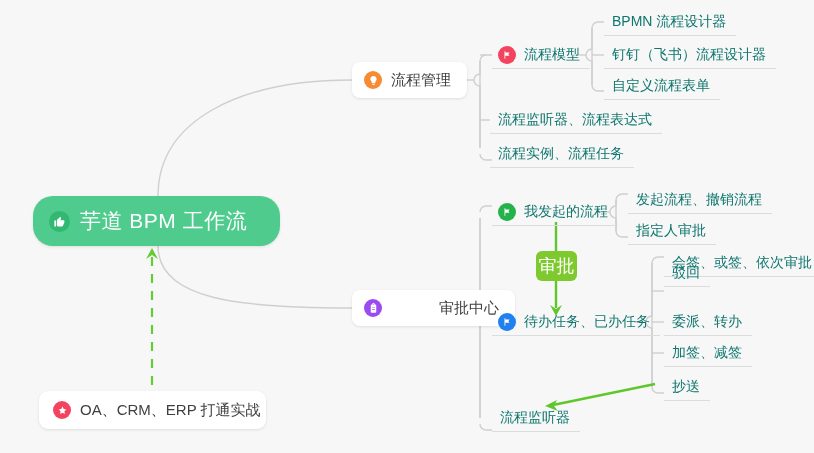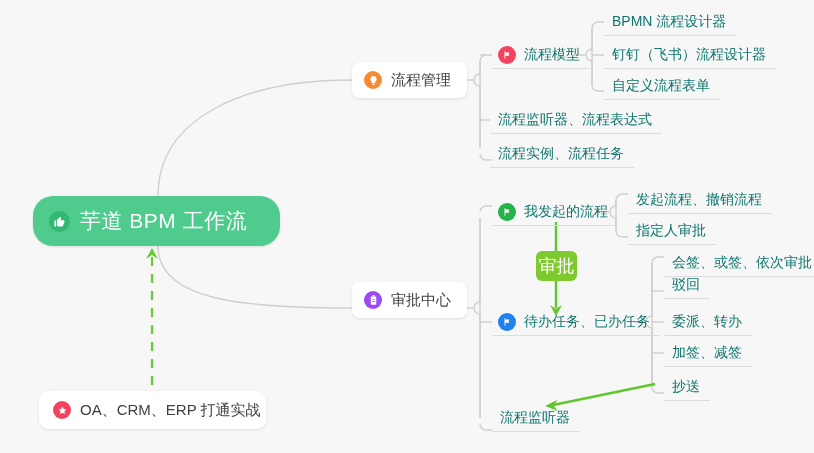--- a/index.html
+++ b/index.html
@@ -204,21 +204,21 @@
     <span class="label">自定义流程表单</span>
   </div>
 
   <div class="node leaf" style="left:490px;top:106px;">
     <span class="label">流程监听器、流程表达式</span>
   </div>
   <div class="node leaf" style="left:490px;top:140px;">
     <span class="label">流程实例、流程任务</span>
   </div>
 
-  <div class="node card" style="left:352px;top:282px;">
+  <div class="node card" style="left:352px;top:290px;gap:48px;">
     <span class="ic ic-purple">
       <svg width="11" height="11" viewBox="0 0 24 24" fill="#ffffff">
         <path d="M16 3h-1.2a2.8 2.8 0 0 0-5.6 0H8a2 2 0 0 0-2 2v14a2 2 0 0 0 2 2h8a2 2 0 0 0 2-2V5a2 2 0 0 0-2-2zm-4-.6a1 1 0 1 1 0 2 1 1 0 0 1 0-2zM9 9h6v1.5H9zm0 4h6v1.5H9z"></path>
       </svg>
     </span>
     <span class="label">审批中心</span>
   </div>
 
   <div class="node leaf withicon" style="left:492px;top:198px;">
     <span class="ic ic-green">
@@ -241,21 +241,21 @@
       <svg width="10" height="10" viewBox="0 0 24 24" fill="#ffffff">
         <path d="M6 3v18h2v-7h10l-2.5-4L18 6H8V3z"></path>
       </svg>
     </span>
     <span class="label">待办任务、已办任务</span>
   </div>
 
   <div class="node leaf" style="left:664px;top:249px;">
     <span class="label">会签、或签、依次审批</span>
   </div>
-  <div class="node leaf" style="left:664px;top:271px;font-family:Liberation Mono, monospace;">
+  <div class="node leaf" style="left:664px;top:259px;font-family:Liberation Mono, monospace;">
     <span class="label">驳回</span>
   </div>
   <div class="node leaf" style="left:664px;top:308px;">
     <span class="label">委派、转办</span>
   </div>
   <div class="node leaf" style="left:664px;top:339px;">
     <span class="label">加签、减签</span>
   </div>
   <div class="node leaf" style="left:664px;top:373px;">
     <span class="label">抄送</span>

